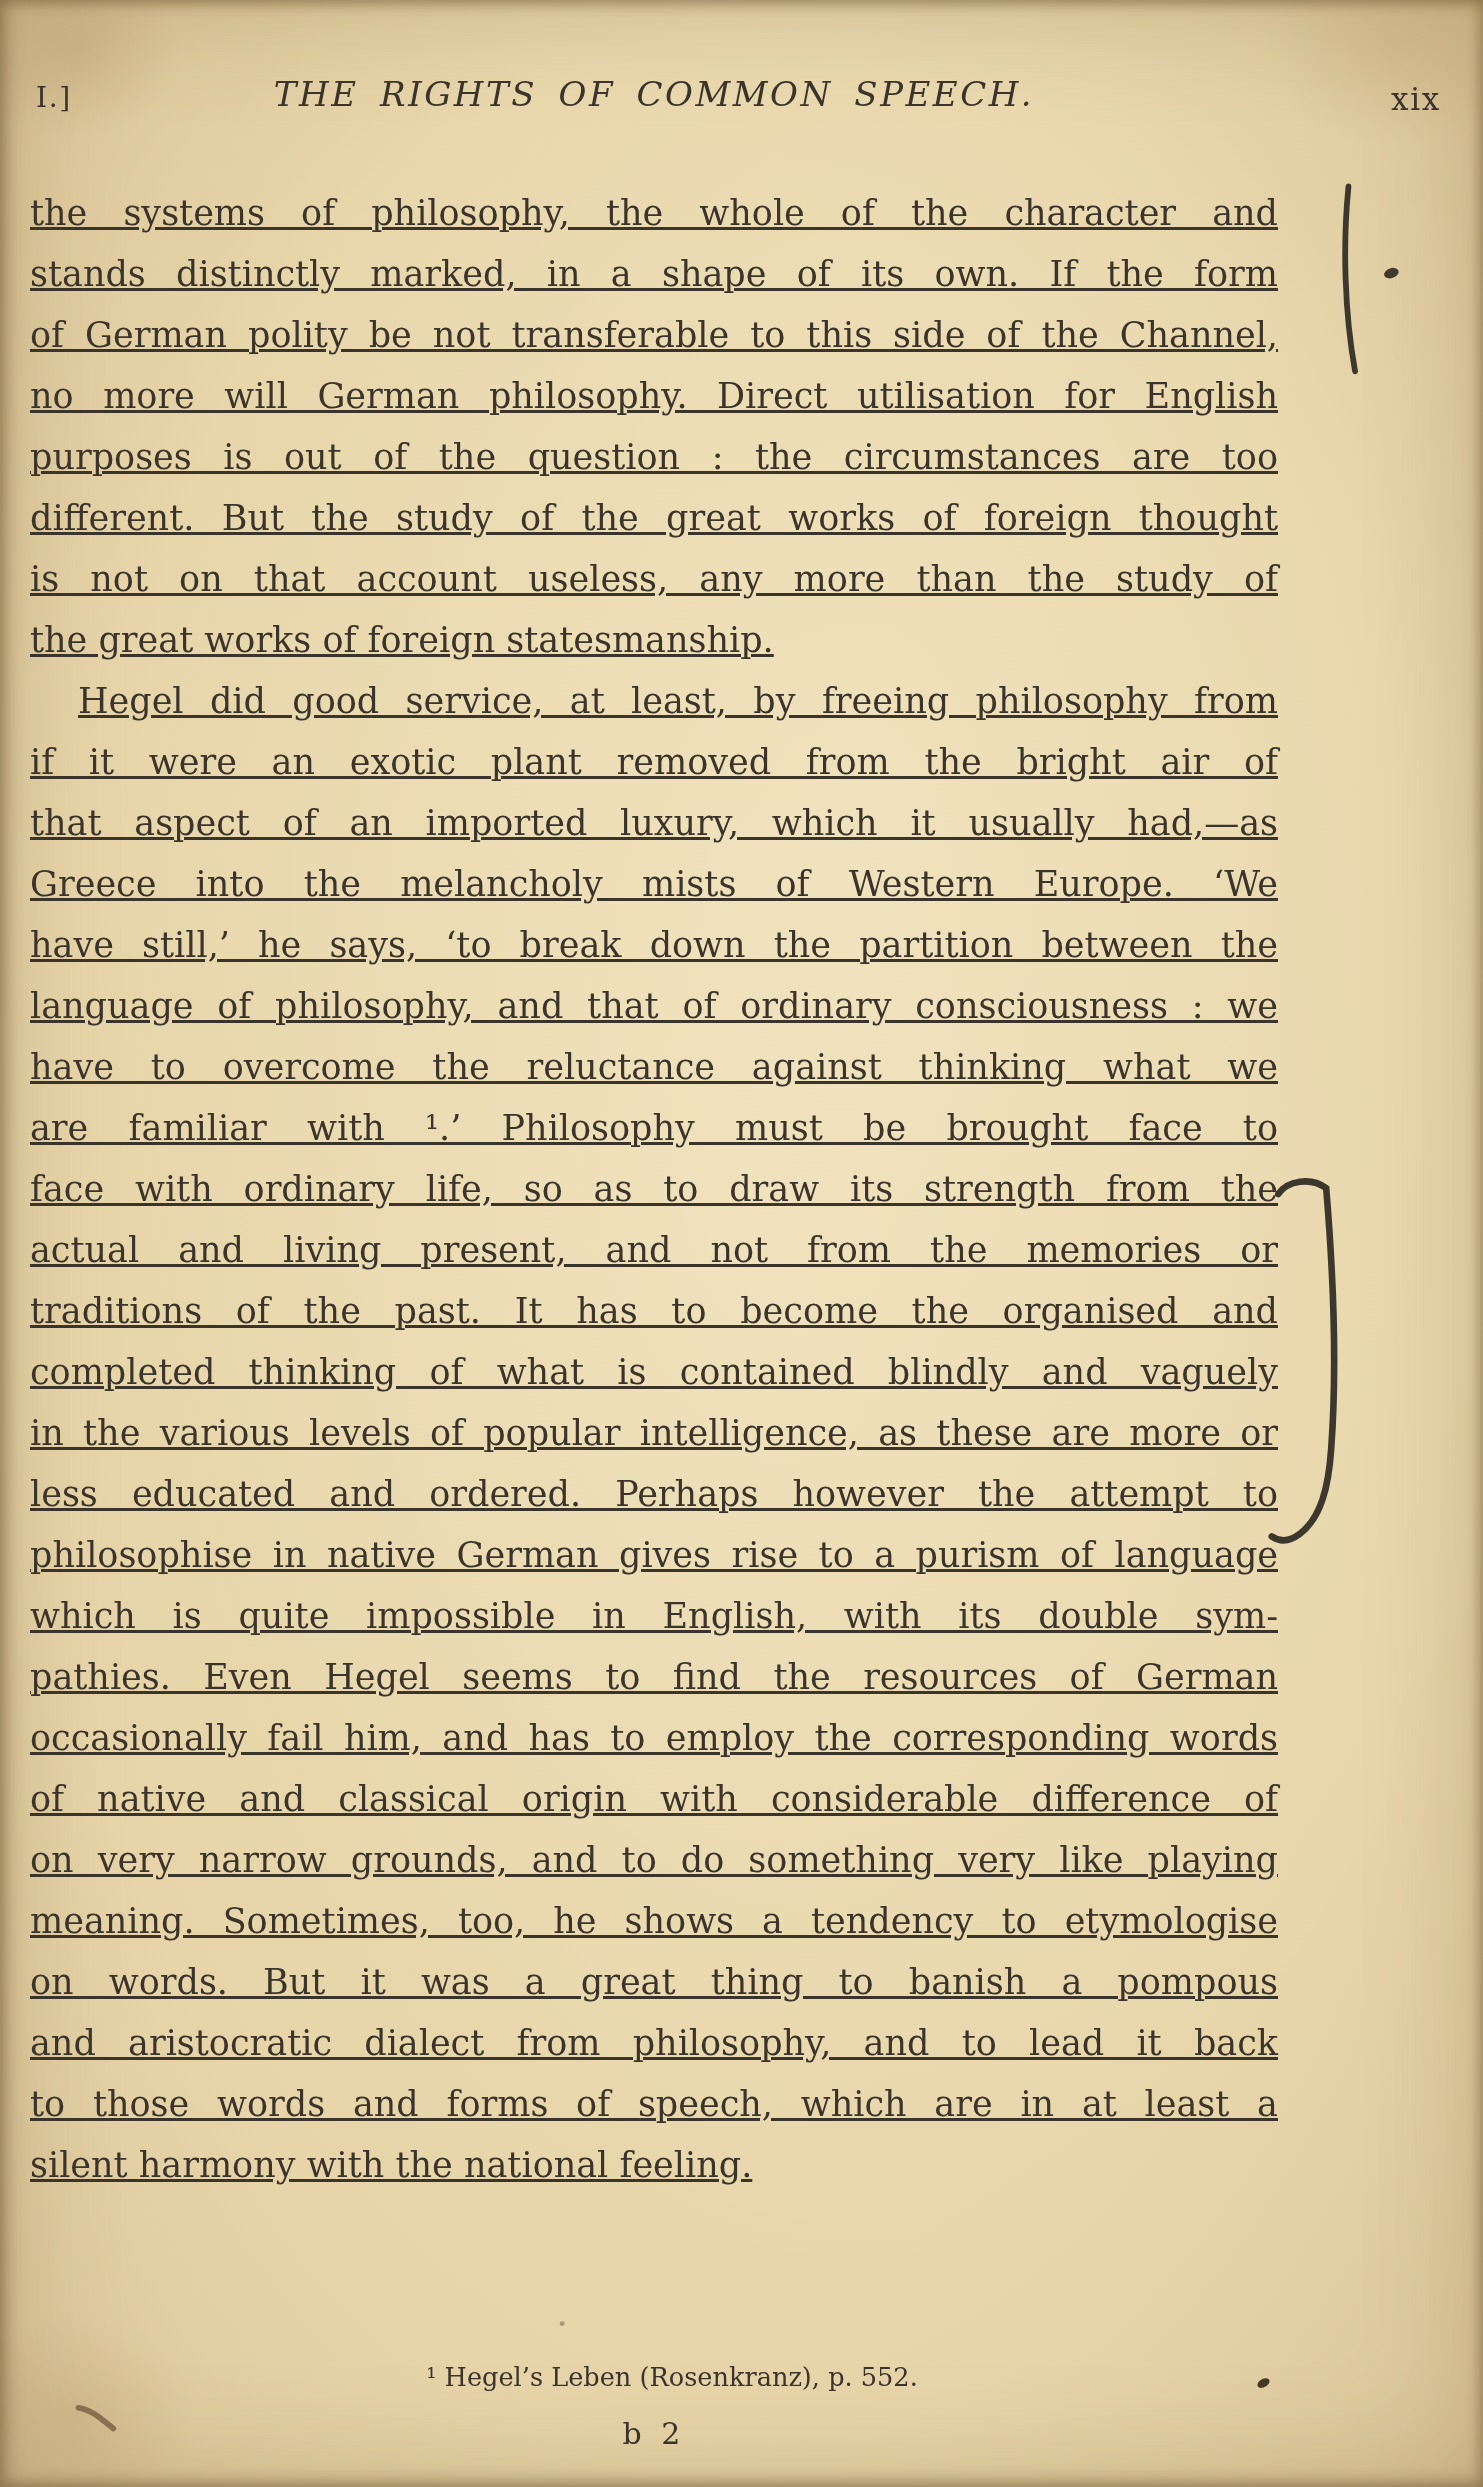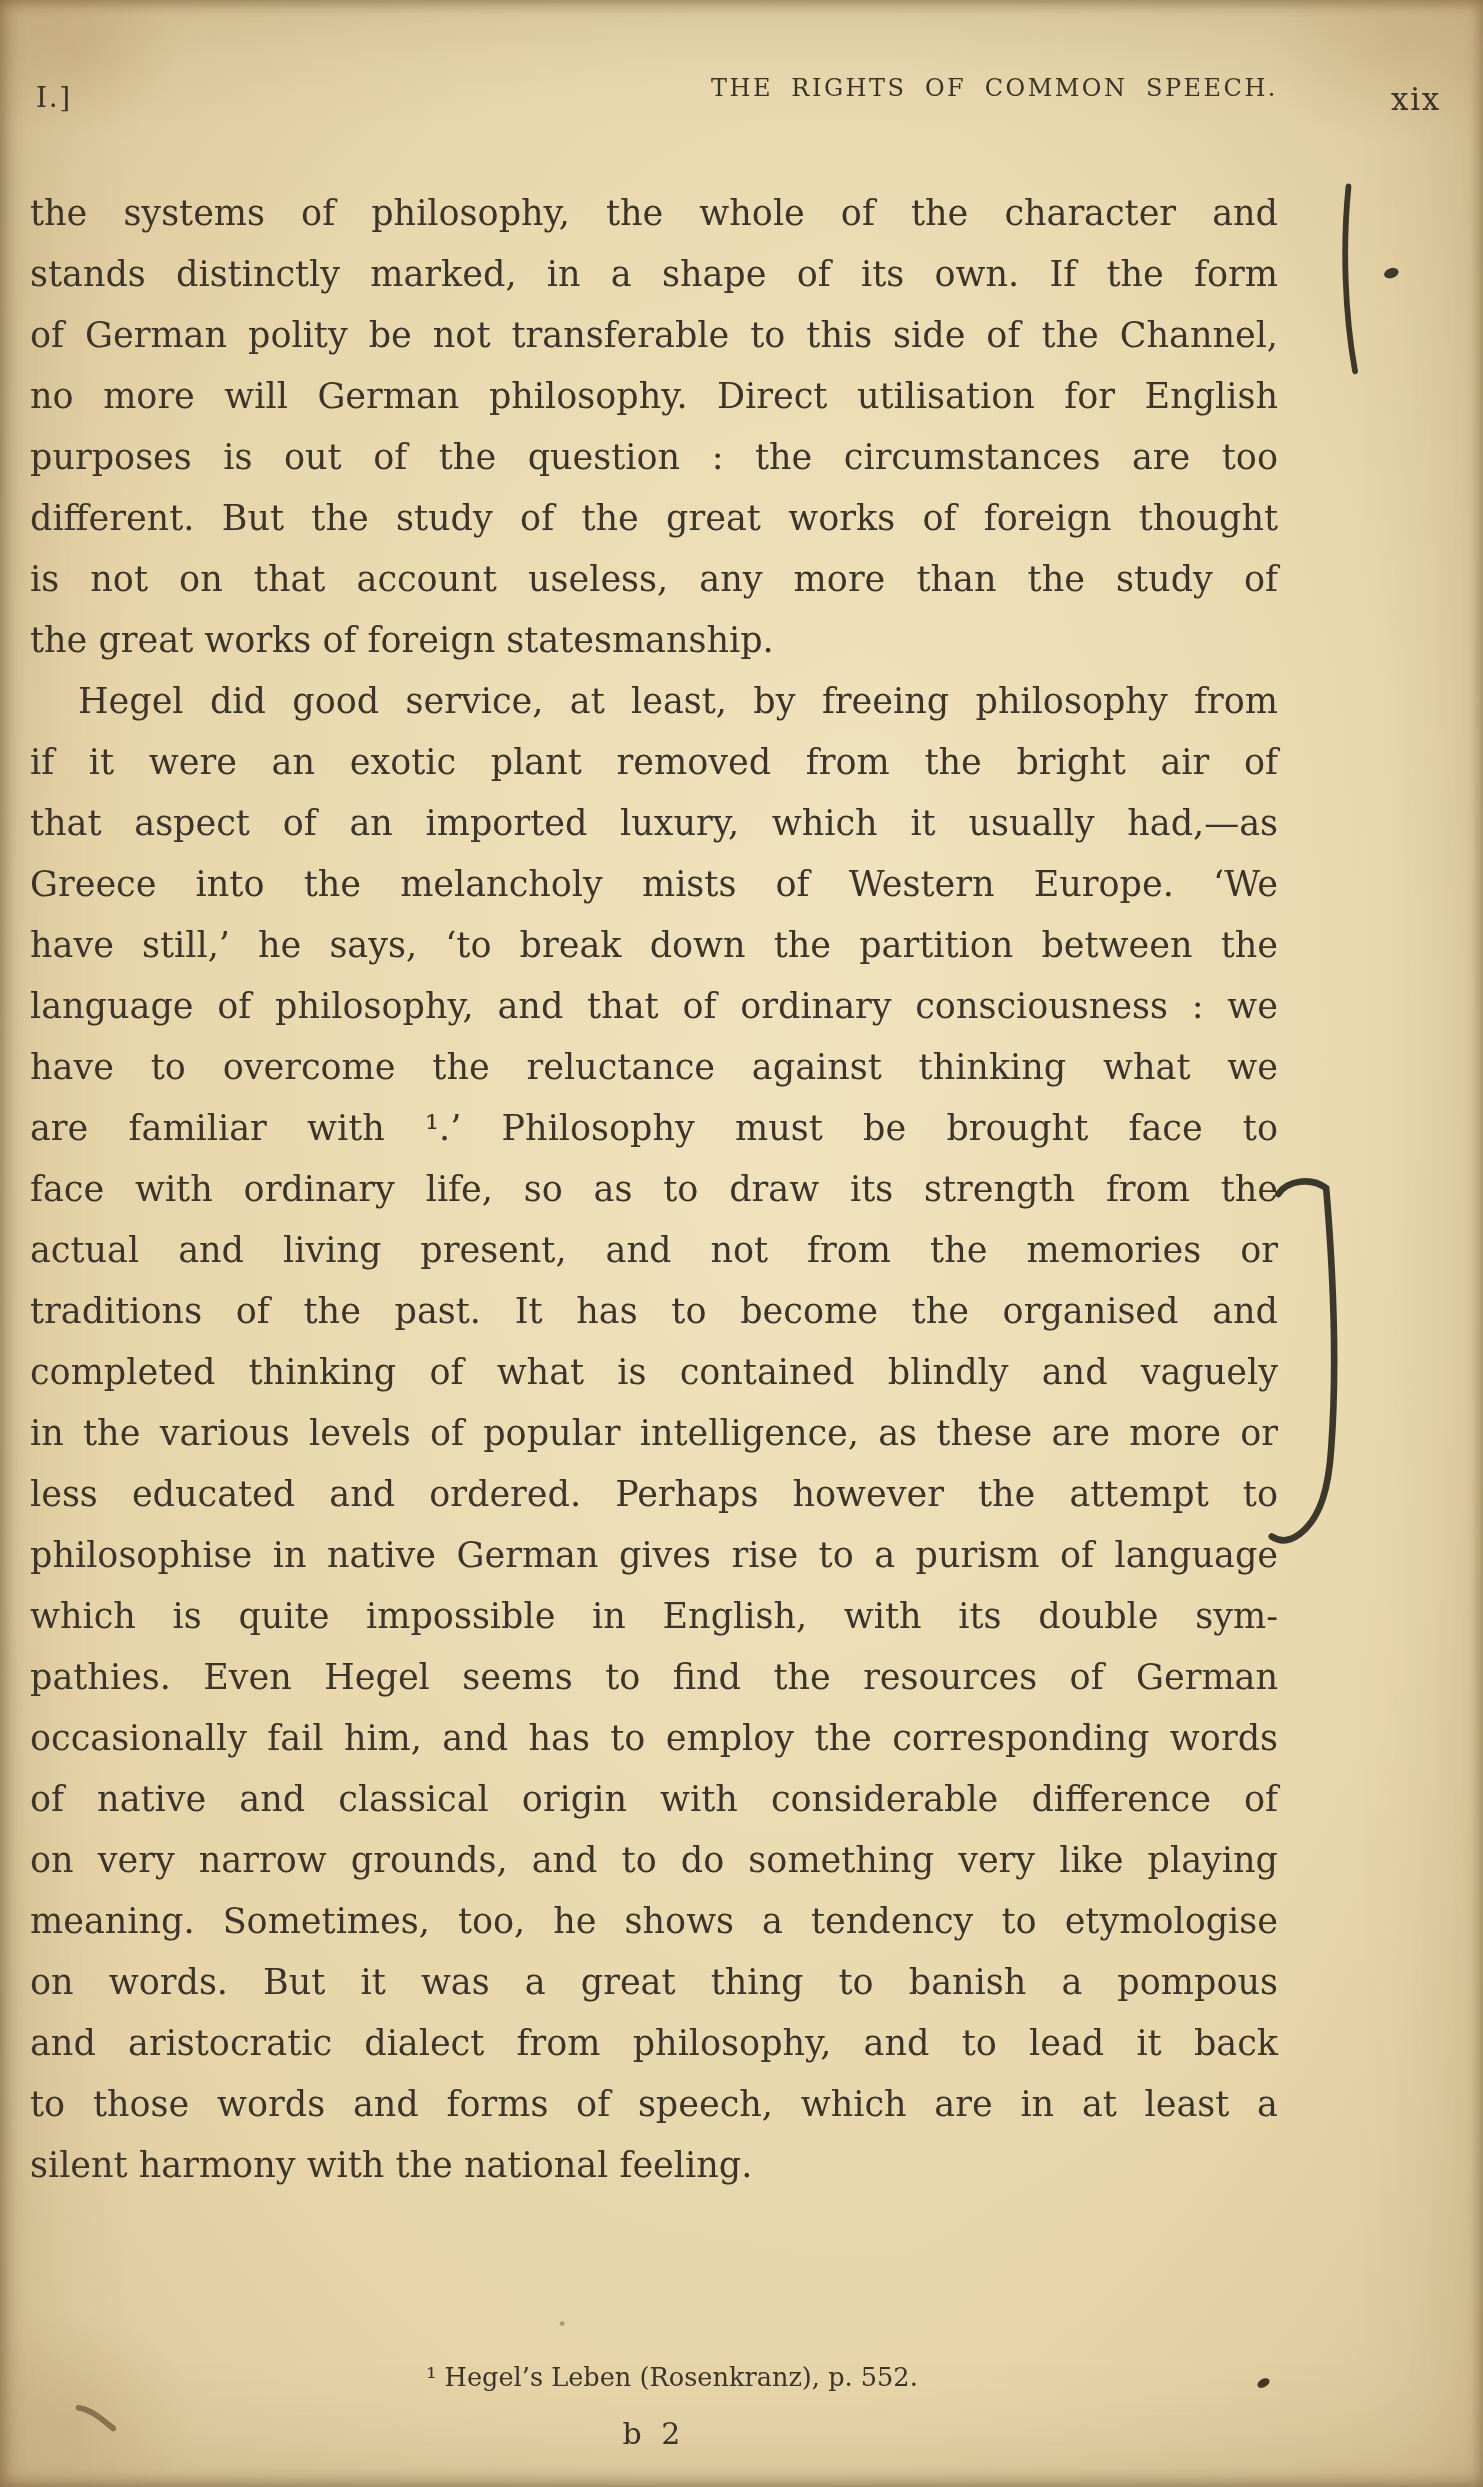--- a/index.html
+++ b/index.html
@@ -19,26 +19,26 @@
       inset 0 -6.6px 15px rgba(90,65,30,0.18),
       inset 0 5px 11.6px rgba(90,65,30,0.16);
   }
   .stain{position:absolute;border-radius:50%;pointer-events:none;}
   .stain.s1{left:-33px;top:-41px;width:215px;height:182px;background:radial-gradient(ellipse,rgba(140,105,55,0.18),rgba(140,105,55,0) 70%);}
   .stain.s2{left:1263px;top:-50px;width:264px;height:198px;background:radial-gradient(ellipse,rgba(150,115,60,0.14),rgba(150,115,60,0) 70%);}
   .stain.s3{left:-50px;top:2311px;width:248px;height:215px;background:radial-gradient(ellipse,rgba(140,105,55,0.15),rgba(140,105,55,0) 70%);}
   .header-left{position:absolute;left:36px;top:81px;font-size:28px;letter-spacing:1.7px;}
   .running-title{
     position:absolute;left:30px;top:74px;width:1248px;
-    text-align:right;font-size:24px;letter-spacing:2.5px;word-spacing:8.3px;
+    text-align:center;font-style:italic;font-size:34px;letter-spacing:2.5px;word-spacing:8.3px;
   }
   .page-number{position:absolute;right:43px;top:81px;font-size:31px;letter-spacing:1.7px;}
   .body-text{
     position:absolute;left:30px;top:183px;width:1248px;
-    font-size:35px;line-height:61px;
+    font-size:35px;line-height:61px;text-decoration:underline;
   }
   .line{
     height:61px;
     text-align:justify;
     text-align-last:justify;
     white-space:normal;
     overflow:visible;
   }
   .line.last{text-align-last:left;}
   .line.indent{text-indent:48px;}

